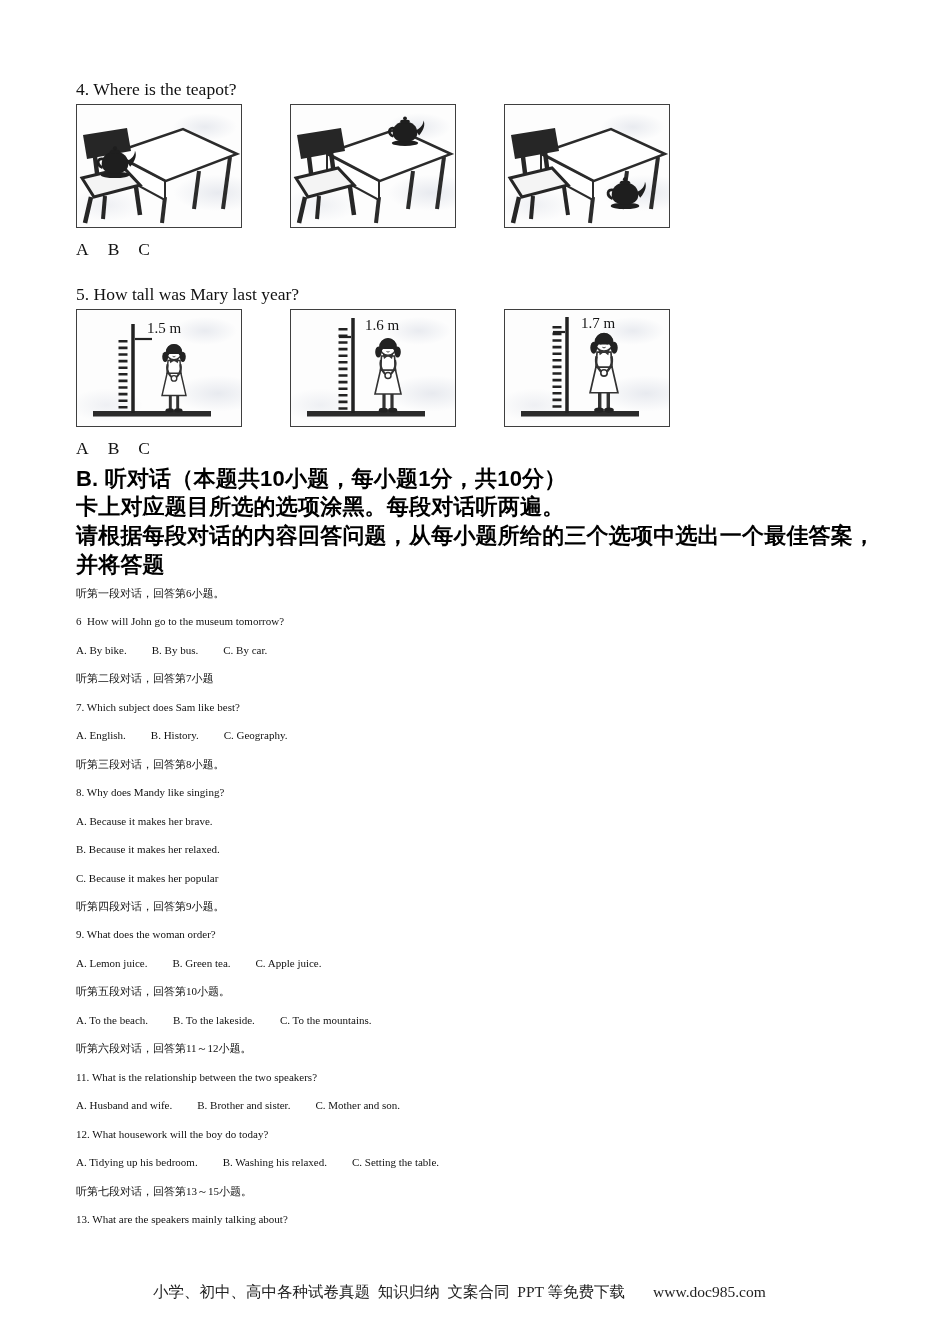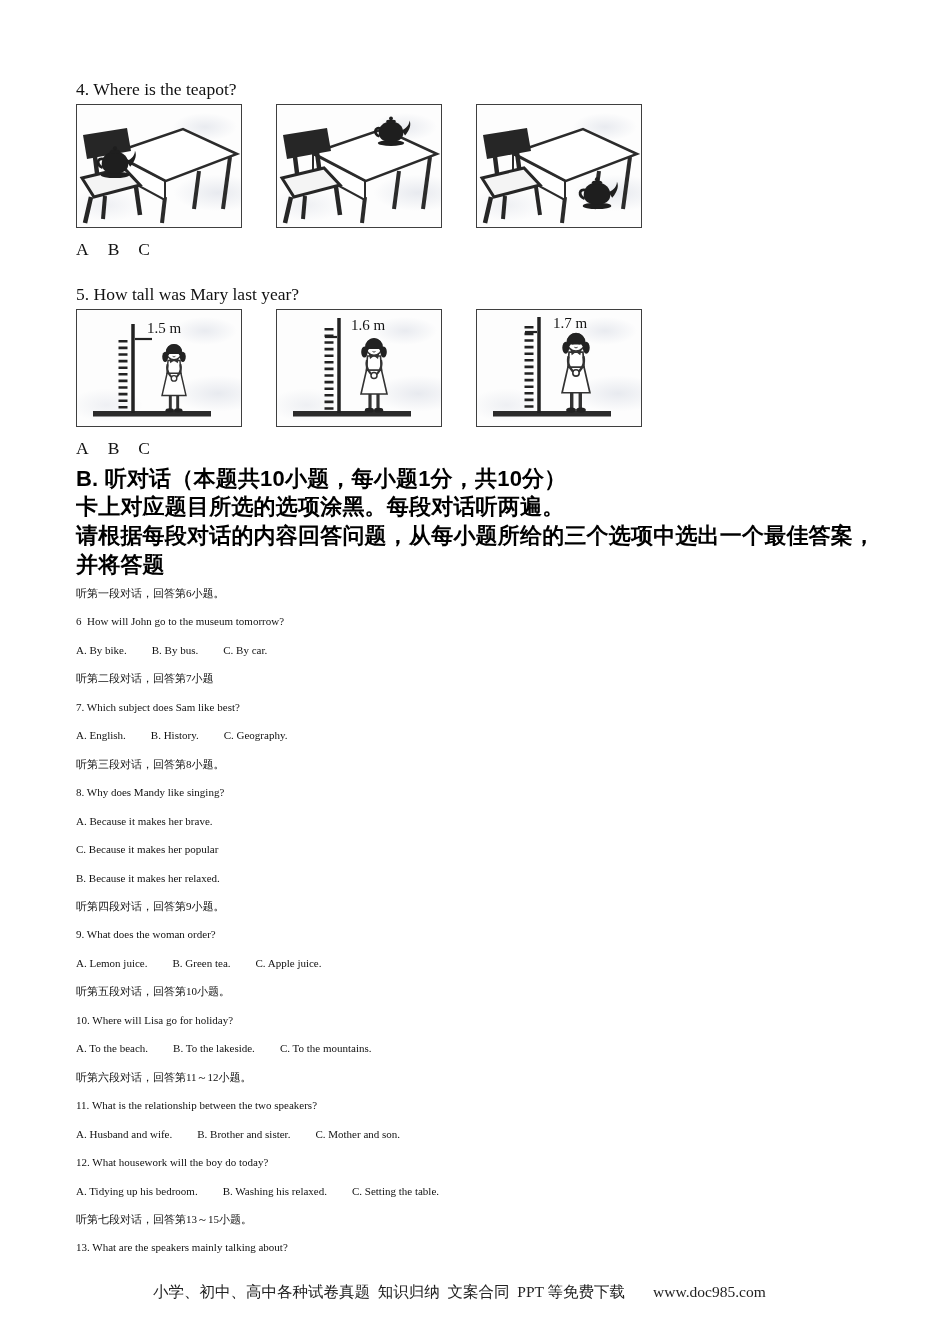--- a/index.html
+++ b/index.html
@@ -2,21 +2,21 @@
 <html><head>
 <meta charset="utf-8">
 <style>
   html,body{margin:0;padding:0;}
   body{
     width:950px;height:1344px;position:relative;background:#ffffff;
     font-family:"Liberation Serif", serif;color:#111;overflow:hidden;
   }
   .content{position:absolute;left:76px;top:78px;width:806px;}
   .q-title{font-size:17.5px;line-height:22px;white-space:pre-wrap;}
-  .img-row{display:flex;gap:34px;margin-top:4px;}
+  .img-row{display:flex;gap:48px;margin-top:4px;}
   .imgbox{
     width:164px;border:1.6px solid #3f3f3f;position:relative;box-sizing:content-box;
     background:
       radial-gradient(ellipse 46px 20px at 78% 18%, rgba(110,125,160,.14), transparent 70%),
       radial-gradient(ellipse 52px 24px at 18% 82%, rgba(110,125,160,.10), transparent 70%),
       radial-gradient(ellipse 64px 26px at 86% 72%, rgba(110,125,160,.15), transparent 70%),
       #fdfdfd;
   }
   .imgbox.h4{height:122px;}
   .imgbox.h5{height:116px;}
@@ -260,33 +260,32 @@
     <div class="bline">7. Which subject does Sam like best?</div>
     <div class="bline opts">
       <span>A. English.</span>
       <span>B. History.</span>
       <span>C. Geography.</span>
     </div>
 
     <div class="bline">听第三段对话，回答第8小题。</div>
     <div class="bline">8. Why does Mandy like singing?</div>
     <div class="bline">A. Because it makes her brave.</div>
+    <div class="bline">B. Because it makes her relaxed.</div>
     <div class="bline">C. Because it makes her popular</div>
-    <div class="bline">B. Because it makes her relaxed.</div>
 
     <div class="bline">听第四段对话，回答第9小题。</div>
     <div class="bline">9. What does the woman order?</div>
     <div class="bline opts">
       <span>A. Lemon juice.</span>
       <span>B. Green tea.</span>
       <span>C. Apple juice.</span>
     </div>
 
     <div class="bline">听第五段对话，回答第10小题。</div>
-    <div class="bline">10. Where will Lisa go for holiday?</div>
     <div class="bline opts">
       <span>A. To the beach.</span>
       <span>B. To the lakeside.</span>
       <span>C. To the mountains.</span>
     </div>
 
     <div class="bline">听第六段对话，回答第11～12小题。</div>
     <div class="bline">11. What is the relationship between the two speakers?</div>
     <div class="bline opts">
       <span>A. Husband and wife.</span>

